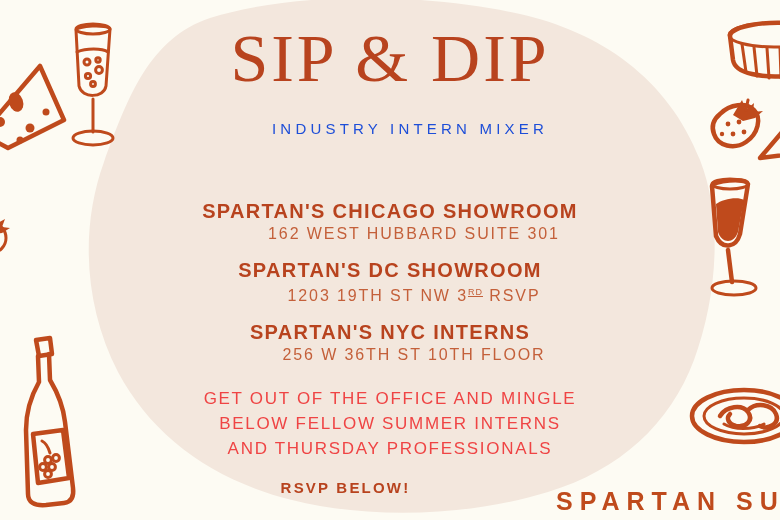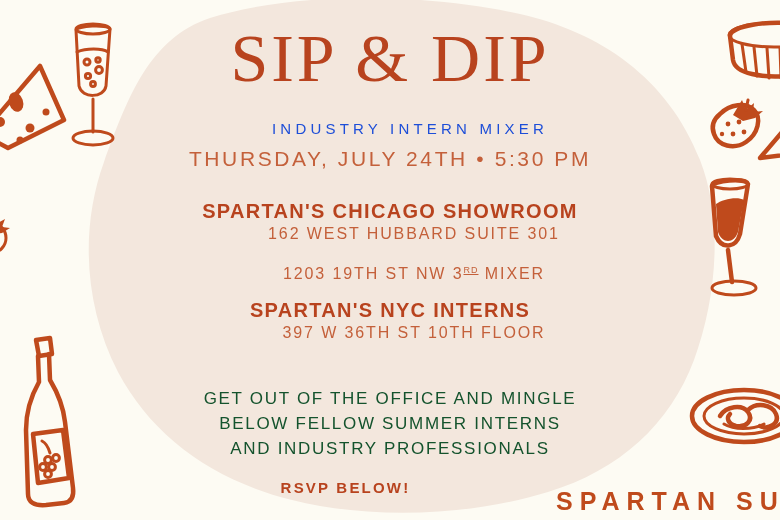--- a/index.html
+++ b/index.html
@@ -123,21 +123,21 @@
     letter-spacing: 1px;
     text-decoration: underline;
   }
   .blurb {
     position: absolute;
     left: 0;
     top: 386px;
     width: 780px;
     font-size: 17px;
     line-height: 25px;
-    color: #14532d;
+    color: #ef4444;
     letter-spacing: 1.7px;
     font-weight: 400;
   }
   .rsvp {
     position: absolute;
     left: 0;
     top: 478px;
     width: 691px;
     font-size: 15px;
     line-height: 20px;
@@ -278,44 +278,44 @@
       <path class="dthin" d="M34 42 C44 48, 62 48, 74 42"></path>
     </svg>
   </div>
 
   <div class="content">
 
     <div class="title">SIP &amp; DIP</div>
 
     <div class="subtitle">INDUSTRY INTERN MIXER</div>
 
-    <div class="datetime">THURSDAY, JULY 24TH • 5:30 PM</div>
 
     <div class="venues">
 
       <div class="venue">
         <div class="venue-name">SPARTAN'S CHICAGO SHOWROOM</div>
         <div class="venue-addr"><span>162 WEST HUBBARD SUITE 301</span></div>
       </div>
 
       <div class="venue">
-        <div class="venue-addr"><span>1203 19TH ST NW 3</span><sup>RD</sup><span> MIXER</span></div>
+        <div class="venue-name">SPARTAN'S DC SHOWROOM</div>
+        <div class="venue-addr"><span>1203 19TH ST NW 3</span><sup>RD</sup><span> RSVP</span></div>
       </div>
 
       <div class="venue">
         <div class="venue-name">SPARTAN'S NYC INTERNS</div>
-        <div class="venue-addr"><span>397 W 36TH ST 10TH FLOOR</span></div>
+        <div class="venue-addr"><span>256 W 36TH ST 10TH FLOOR</span></div>
       </div>
 
     </div>
 
     <div class="blurb">
       <div>GET OUT OF THE OFFICE AND MINGLE</div>
       <div>BELOW FELLOW SUMMER INTERNS</div>
-      <div>AND INDUSTRY PROFESSIONALS</div>
+      <div>AND THURSDAY PROFESSIONALS</div>
     </div>
 
     <div class="rsvp">RSVP BELOW!</div>
 
     <div class="brand">SPARTAN SURF</div>
 
   </div>
 
 </div>
 

